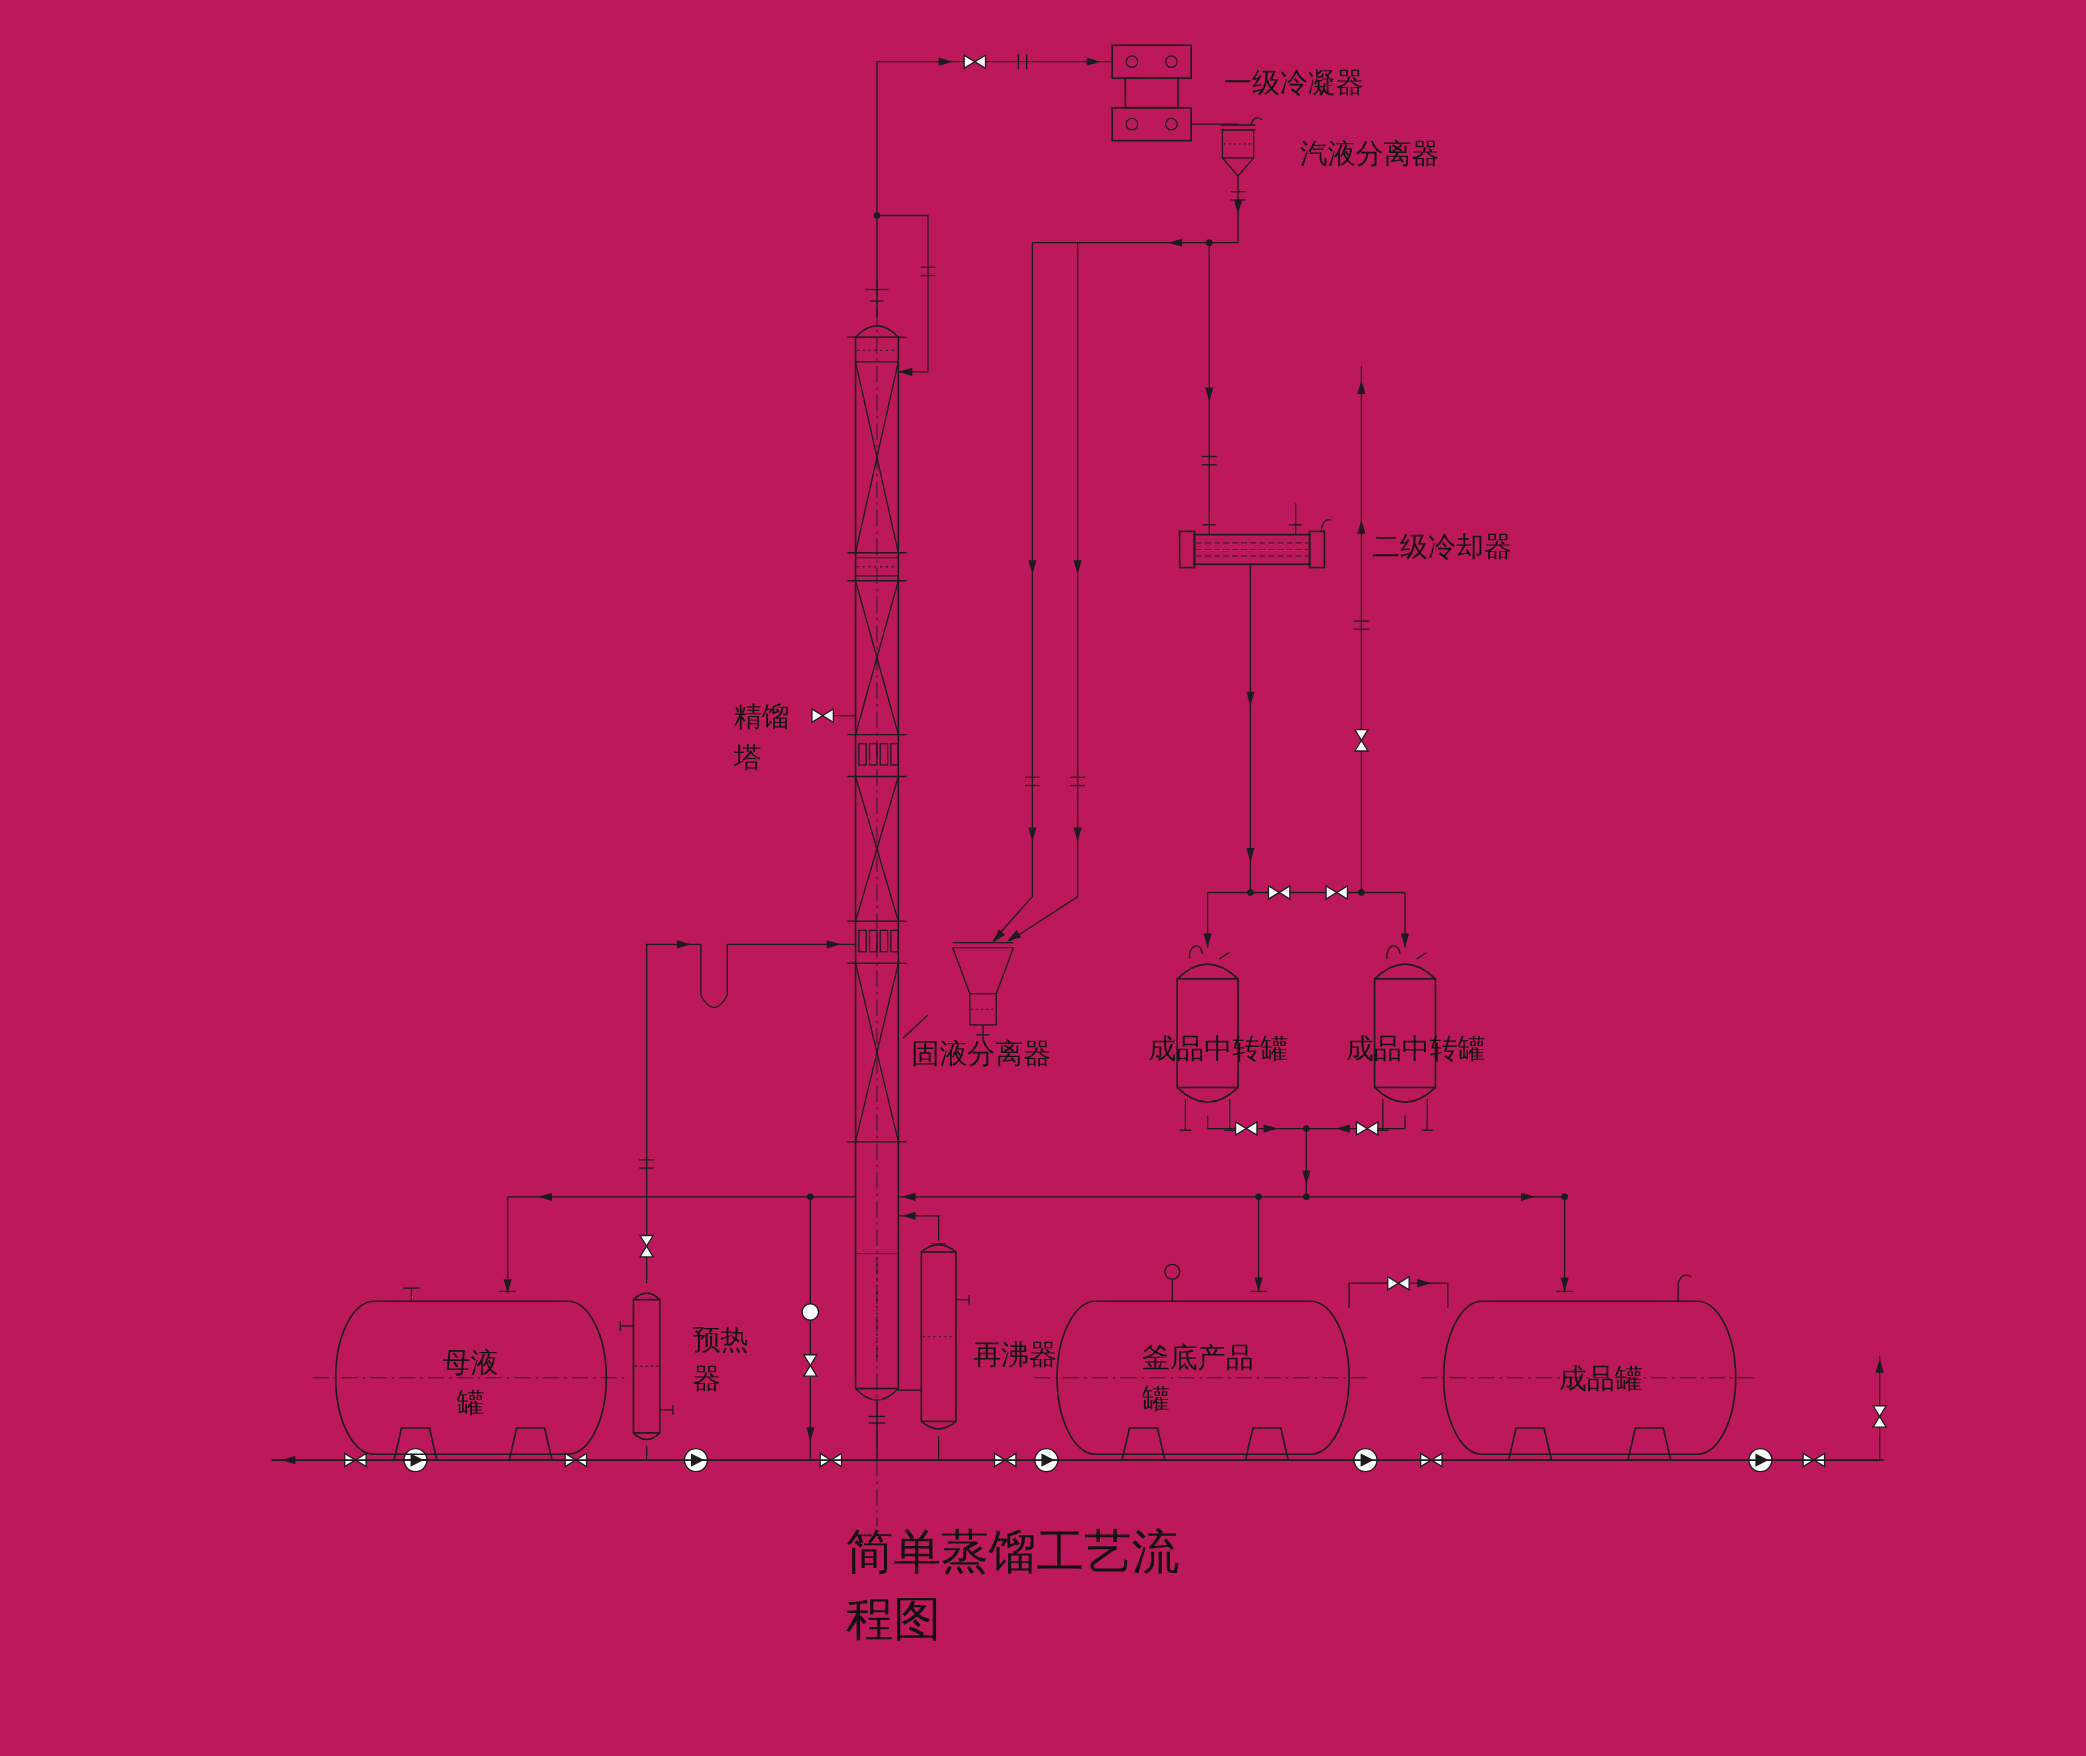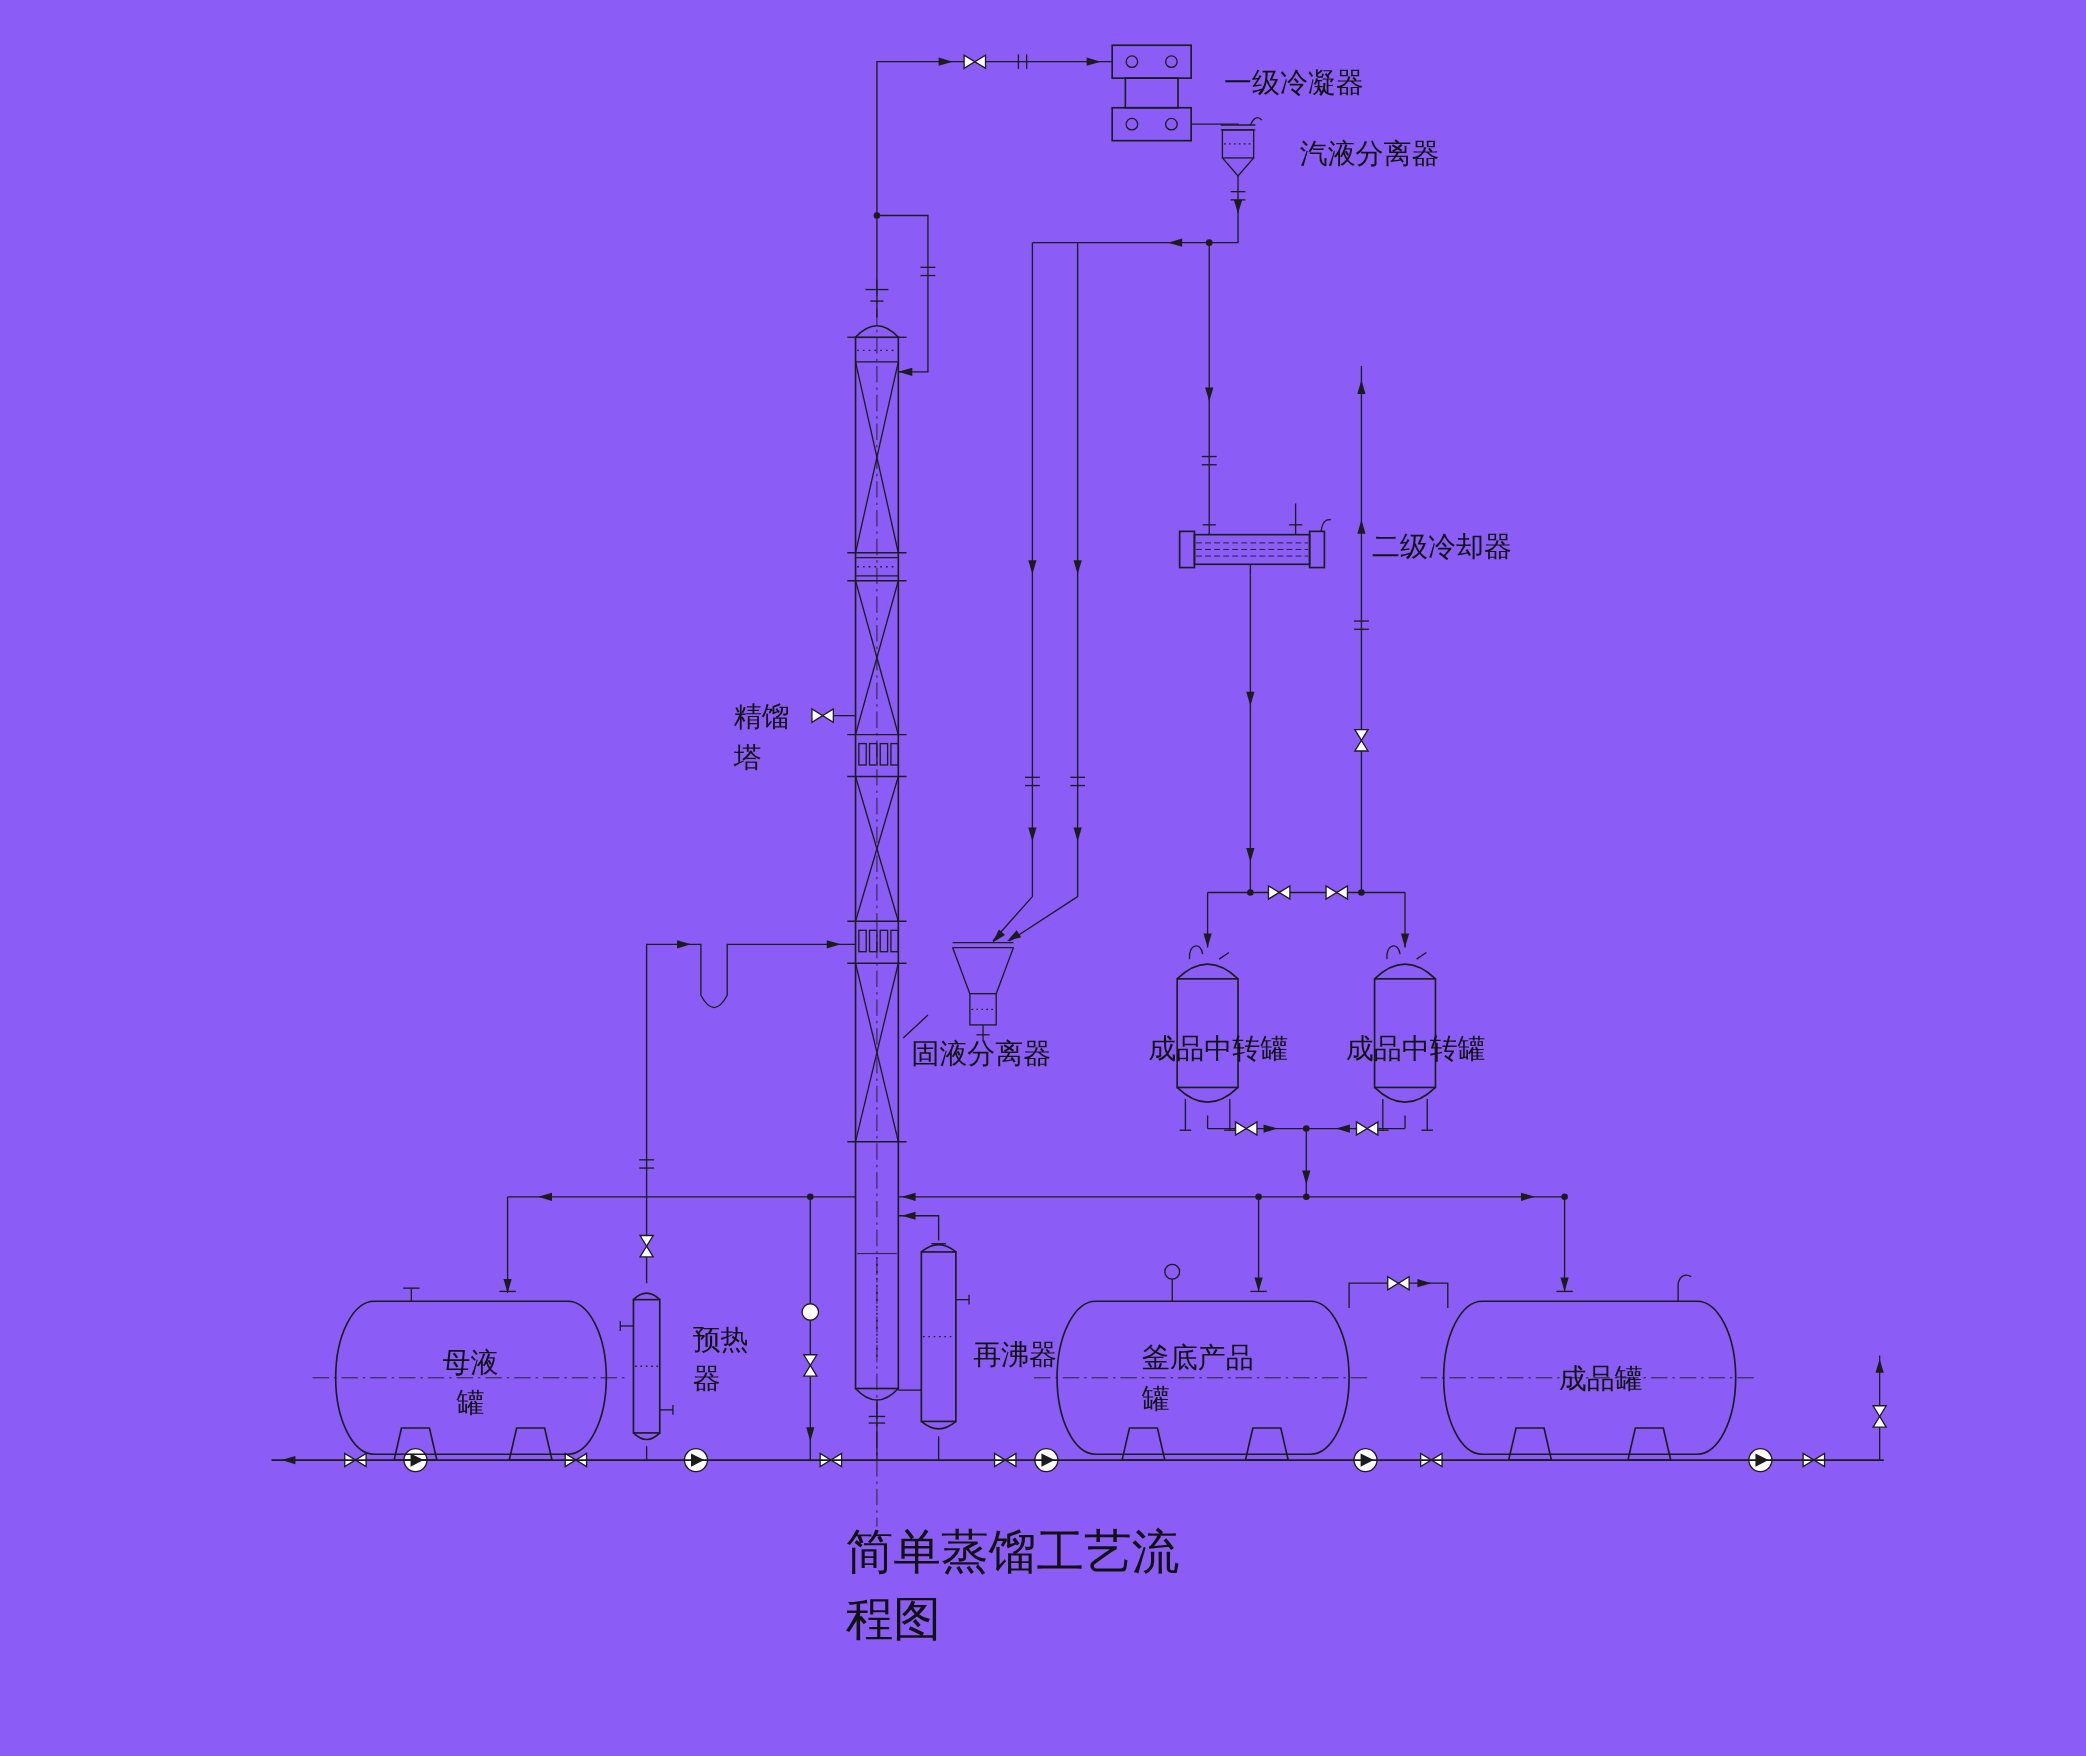--- a/index.html
+++ b/index.html
@@ -1,17 +1,17 @@
 <!DOCTYPE html>
 <html style="font-size:13px"><head>
 <meta charset="utf-8">
 <style>
   html,body{margin:0;padding:0;background:#ffffff;}
   body{width:2087px;height:1757px;position:relative;font-family:"Liberation Serif","DejaVu Serif",serif;}
-  .page{position:absolute;inset:0;background:#8b5cf6;}
+  .page{position:absolute;inset:0;background:#be185d;}
   svg{display:block;}
   .dw line,.dw path,.dw rect,.dw circle,.dw ellipse,.dw polyline{stroke:#1c1c1c;fill:none;stroke-width:1.6;}
   .dw .e{stroke-width:2;}
   .dw .thin{stroke-width:1.1;}
   .dw .fill{fill:#1c1c1c;stroke:none;}
   .dw .wh{fill:#ffffff;stroke:#1c1c1c;stroke-width:1.6;}
   .dw .cl{stroke-width:1.1;stroke-dasharray:20 6 3 6;}
   .dw .tube{stroke-dasharray:7 4;stroke-width:1.1;}
   .dw text{fill:#111111;stroke:none;font-family:"Liberation Serif","DejaVu Serif",serif;}
   .dw .lbl{font-size:34px;}

